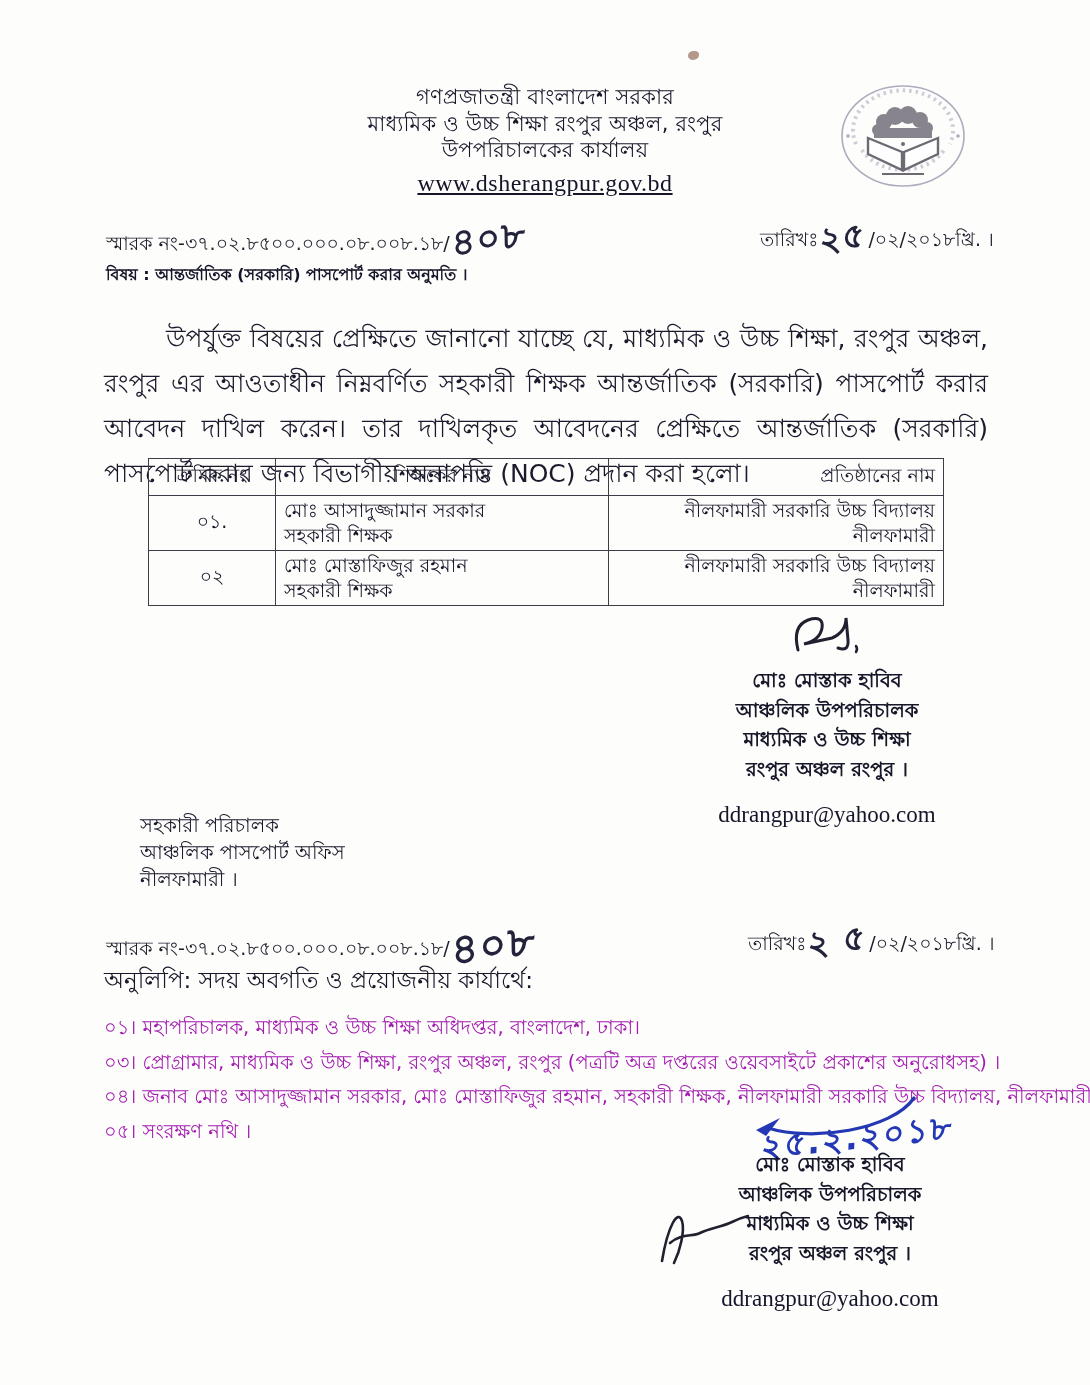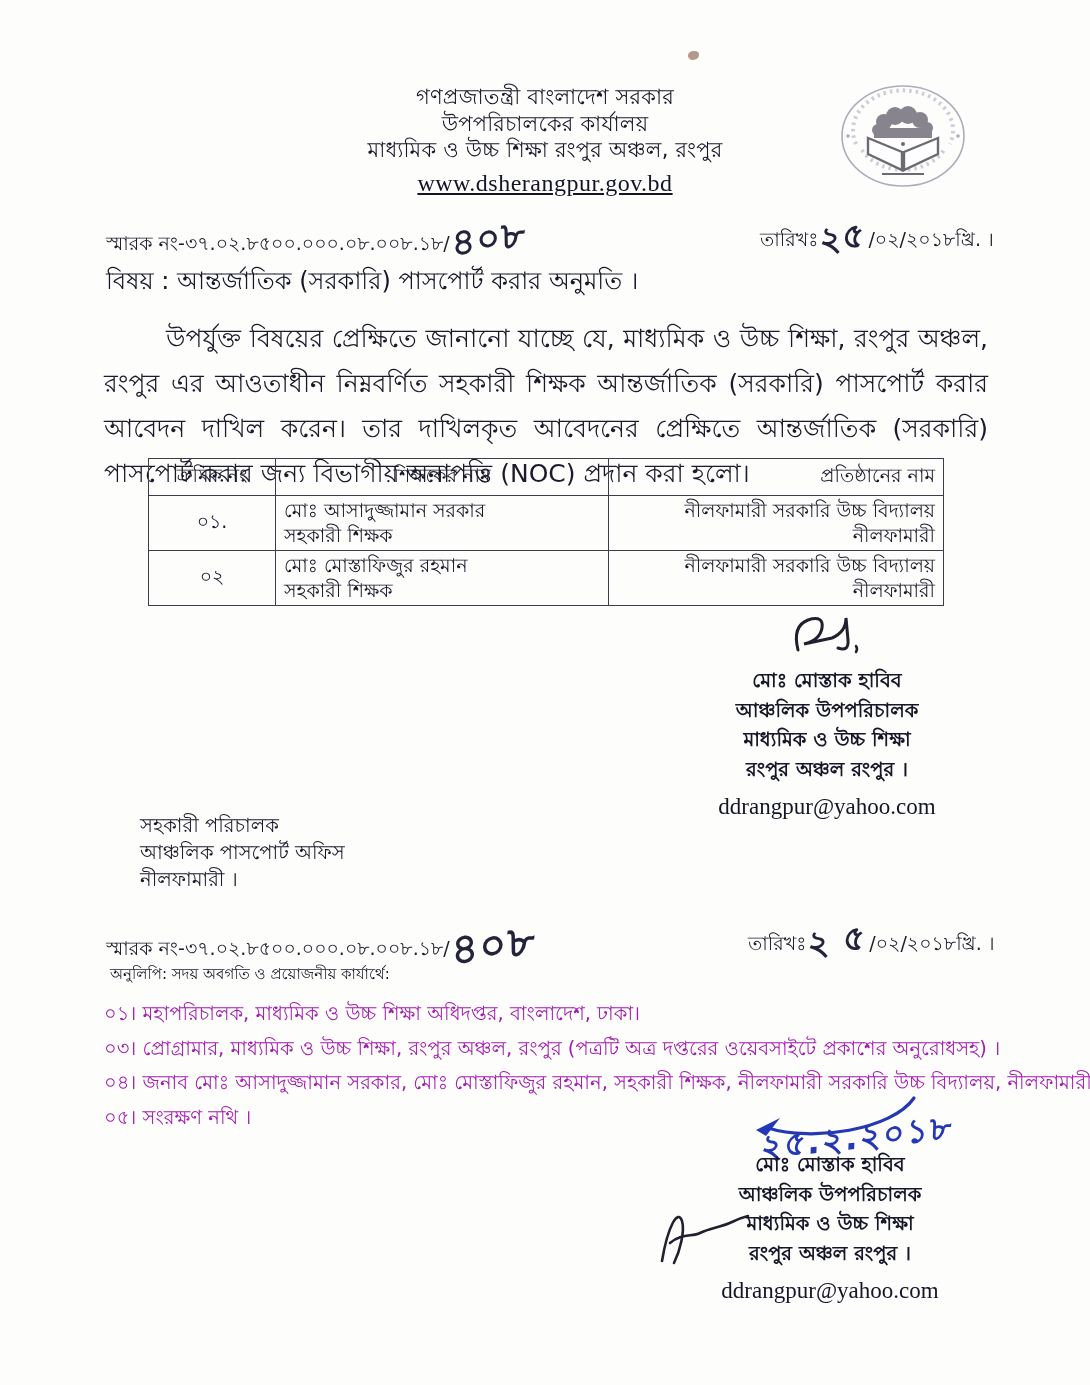--- a/index.html
+++ b/index.html
@@ -30,21 +30,21 @@
   .hw {
     display:inline-block; font-weight:bold; letter-spacing:1px;
     transform:rotate(-7deg) skewX(-6deg); transform-origin:left bottom;
   }
   .hw-ink { color:#23233c; }
   .hw-blue { color:#2438b5; }
   .memo-num-top { font-size:37px; vertical-align:-6px; margin-left:2px; }
   .memo-num-bot { font-size:42px; vertical-align:-10px; margin-left:2px; }
   .date-num { font-size:34px; vertical-align:-6px; margin:0 2px; }
 
-  .subject { top:262px; left:106px; font-size:24px; color:#15152a; }
+  .subject { top:262px; left:106px; font-size:16px; color:#15152a;font-weight:bold; }
 
   .body-par {
     top:316px; left:104px; width:884px; font-size:25px; line-height:45px;
     text-align:justify; text-indent:62px; color:#1a1a2c;
   }
 
   
   table.noc { border-collapse:collapse; }
   table.noc td, table.noc th {
     border:1.5px solid #3d3d4a; font-size:19px; color:#17172a; font-weight:normal;
@@ -53,48 +53,48 @@
   .col-serial { width:127px; text-align:center; }
   .col-name   { width:333px; text-align:left; }
   .col-inst   { width:335px; text-align:right; }
   th.col-name { text-align:center; }
   .row-h { height:50px; }
   .cell-line { display:block; line-height:25px; }
 
   
   .sig-block { text-align:center; }
   .sig-line { font-size:19.5px; line-height:29.5px; color:#17172a;font-weight:bold; }
-  .sig-email { font-family:"Liberation Serif", serif; font-size:23px; margin-top:10px; color:#14142a; }
+  .sig-email { font-family:"Liberation Serif", serif; font-size:23px; margin-top:18px; color:#14142a; }
   .sig1 { top:612px; left:692px; width:270px; }
   .sig1 .scribble { margin:0 auto 6px auto; display:block; }
   .sig2 { top:1150px; left:690px; width:280px; }
 
   .addr { top:812px; left:108px;margin-left:32px; }
   .addr-line { font-size:19.5px; line-height:27px; color:#17172a; }
 
   .dist { top:962px; left:104px; width:900px; }
-  .dist-head { font-size:15px; margin-bottom:10px; color:#17172a;margin-left:6px; }
+  .dist-head { font-size:23px; margin-bottom:10px; color:#17172a; }
   .dist-item { font-size:19.5px; line-height:34.5px; color:#a21caf; white-space:nowrap; }
 
   .swoosh { top:1090px; left:742px; width:190px; height:58px; }
   .hw-date2 { top:1122px; left:760px; font-size:33px; letter-spacing:2px;
     transform:rotate(-6deg) skewX(-8deg); }
   .black-sig { top:1195px; left:648px; width:110px; height:78px; }
 </style>
 </head>
 <body>
 
 <div class="page">
 
   <div class="abs smudge"></div>
 
   <div class="abs letterhead">
     <div class="lh-line">গণপ্রজাতন্ত্রী বাংলাদেশ সরকার</div>
+    <div class="lh-line">মাধ্যমিক ও উচ্চ শিক্ষা রংপুর অঞ্চল, রংপুর</div>
     <div class="lh-line">উপপরিচালকের কার্যালয়</div>
-    <div class="lh-line">মাধ্যমিক ও উচ্চ শিক্ষা রংপুর অঞ্চল, রংপুর</div>
     <div class="lh-site">www.dsherangpur.gov.bd</div>
   </div>
 
   <svg class="abs seal" viewBox="0 0 130 112">
     <ellipse cx="65" cy="56" rx="61" ry="50" fill="none" stroke="#9a93ab" stroke-width="1.6"></ellipse>
     <path d="M18,64 A50,40 0 1 1 112,64" fill="none" stroke="#a59db4" stroke-width="4" stroke-dasharray="2.5 4" opacity="0.65"></path>
     <path d="M24,70 A46,36 0 0 0 106,70" fill="none" stroke="#a59db4" stroke-width="4" stroke-dasharray="2.5 4" opacity="0.65"></path>
     <circle cx="10" cy="56" r="1.8" fill="#9a93ab"></circle>
     <circle cx="120" cy="56" r="1.8" fill="#9a93ab"></circle>
     <g fill="#56525f" opacity="0.9">

